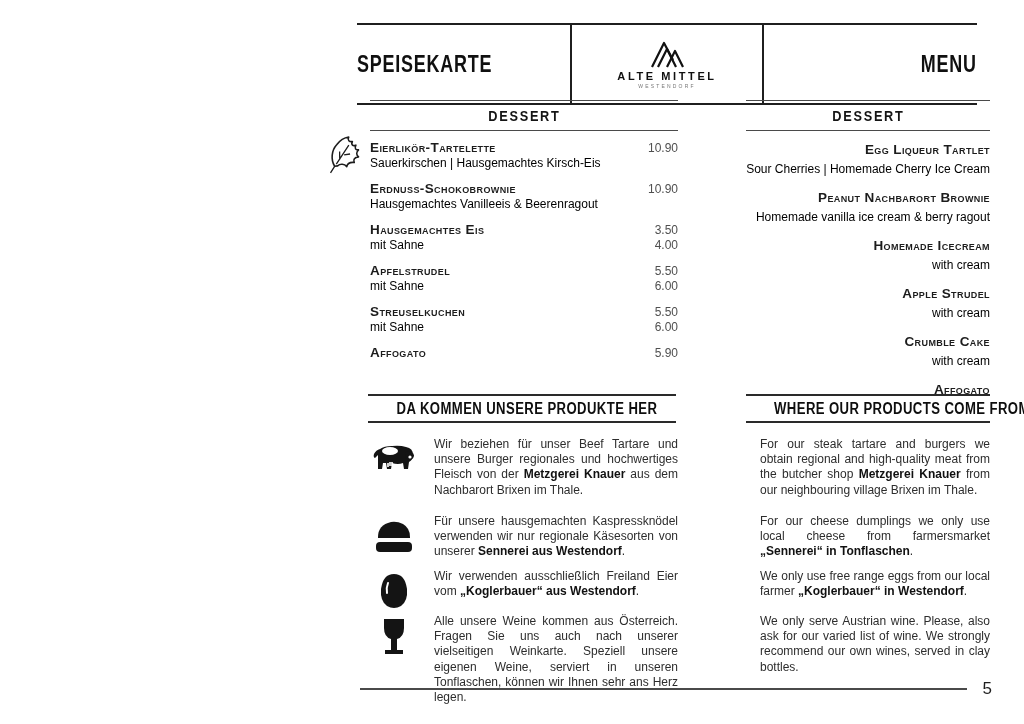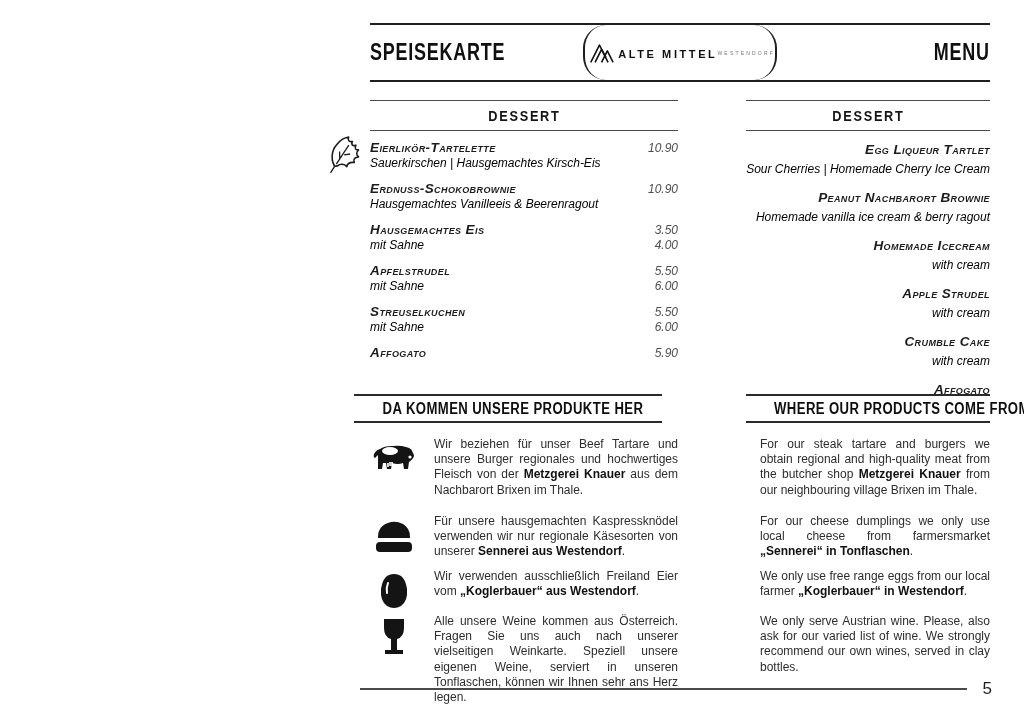--- a/index.html
+++ b/index.html
@@ -1,57 +1,57 @@
 <!DOCTYPE html>
 <html><head>
 <meta charset="utf-8">
 <style>
   * { margin:0; padding:0; box-sizing:border-box; }
   html,body { background:#fff; }
   body { font-family:"Liberation Sans", sans-serif; }
   .page { position:relative; width:1024px; height:724px; background:#ffffff; overflow:hidden; }
 
   
-  .header { position:absolute; top:23px; left:370px; width:620px; height:59px;
+  .header { position:absolute; top:23px; left:357px; width:620px; height:82px;
             border-top:2px solid #1f1f1f; border-bottom:2px solid #1f1f1f; display:flex; }
   .h-left  { flex:1; display:flex; align-items:center; }
   .h-center{ width:194px; border-left:2px solid #1f1f1f; border-right:2px solid #1f1f1f;
-             display:flex; flex-direction:row; align-items:center; justify-content:center;border-radius:23px; }
+             display:flex; flex-direction:column; align-items:center; justify-content:center; }
   .h-right { flex:1; display:flex; align-items:center; justify-content:flex-end; }
   .big-title { display:inline-block; font-size:23px; font-weight:bold; letter-spacing:1px;
                color:#101010; transform:scaleX(0.78); white-space:nowrap; }
   .h-left  .big-title { transform-origin:left center; }
   .h-right .big-title { transform-origin:right center; }
   .logo-name { font-size:11px; font-weight:bold; letter-spacing:2.6px; color:#101010; margin-top:2px; white-space:nowrap; }
   .logo-sub  { font-size:5px; letter-spacing:2.2px; color:#777; margin-top:1px; white-space:nowrap; }
 
   
   .col { position:absolute; top:100px; }
   .col-left  { left:370px; width:308px; }
   .col-right { left:746px; width:244px; }
   .sec-header { border-top:1px solid #4a4a4a; border-bottom:1px solid #4a4a4a;
                 text-align:center; padding:6px 0 5px; }
   .sec-title { display:inline-block; font-size:15px; font-weight:bold; letter-spacing:2px;
                color:#141414; transform:scaleX(0.85); }
   .items { padding-top:9px; }
-  .item { position:relative; margin-bottom:11px;font-style:italic; }
+  .item { position:relative; margin-bottom:11px; }
   .iline { display:flex; justify-content:space-between; align-items:baseline; }
   .col-right .iline { display:block; }
   .col-right .item { text-align:right; }
   .iname { font-variant:small-caps; font-weight:bold; font-size:13.5px; letter-spacing:0.4px; color:#1c1c1c; }
   .iprice { font-size:12px; color:#4f4f4f; }
   .idesc  { font-size:12px; color:#000000; }
   .line2 { display:flex; justify-content:space-between; margin-top:1px; }
   .col-right .line2 { display:block; }
   .leaf { position:absolute; left:-44px; top:-6px; transform:rotate(-8deg); }
 
   
   .origin-header { position:absolute; top:394px; border-top:2px solid #2a2a2a; border-bottom:2px solid #2a2a2a;
                    text-align:center; padding:4px 0 3px; }
-  .origin-left  { left:354px; width:308px;text-decoration:underline; }
+  .origin-left  { left:368px; width:308px;text-decoration:underline; }
   .origin-right { left:746px; width:244px; }
   .origin-title { display:inline-block; font-size:16px; font-weight:bold; letter-spacing:0.5px;
                   color:#0e0e0e; transform:scaleX(0.82); white-space:nowrap; }
 
   .prow { position:absolute; left:370px; width:620px; }
   .p-de { position:absolute; left:0; top:0; width:308px; display:flex; }
   .p-en { position:absolute; left:376px; top:0; width:244px; padding-left:14px; }
   .picon { width:48px; flex:none; display:flex; justify-content:center; align-items:flex-start; padding-top:2px; }
   .ptext { margin:0 0 0 16px; flex:1; font-size:12px; line-height:1.27; color:#2d2d2d; text-align:justify; }
   .p-en .ptext { margin:0; }

